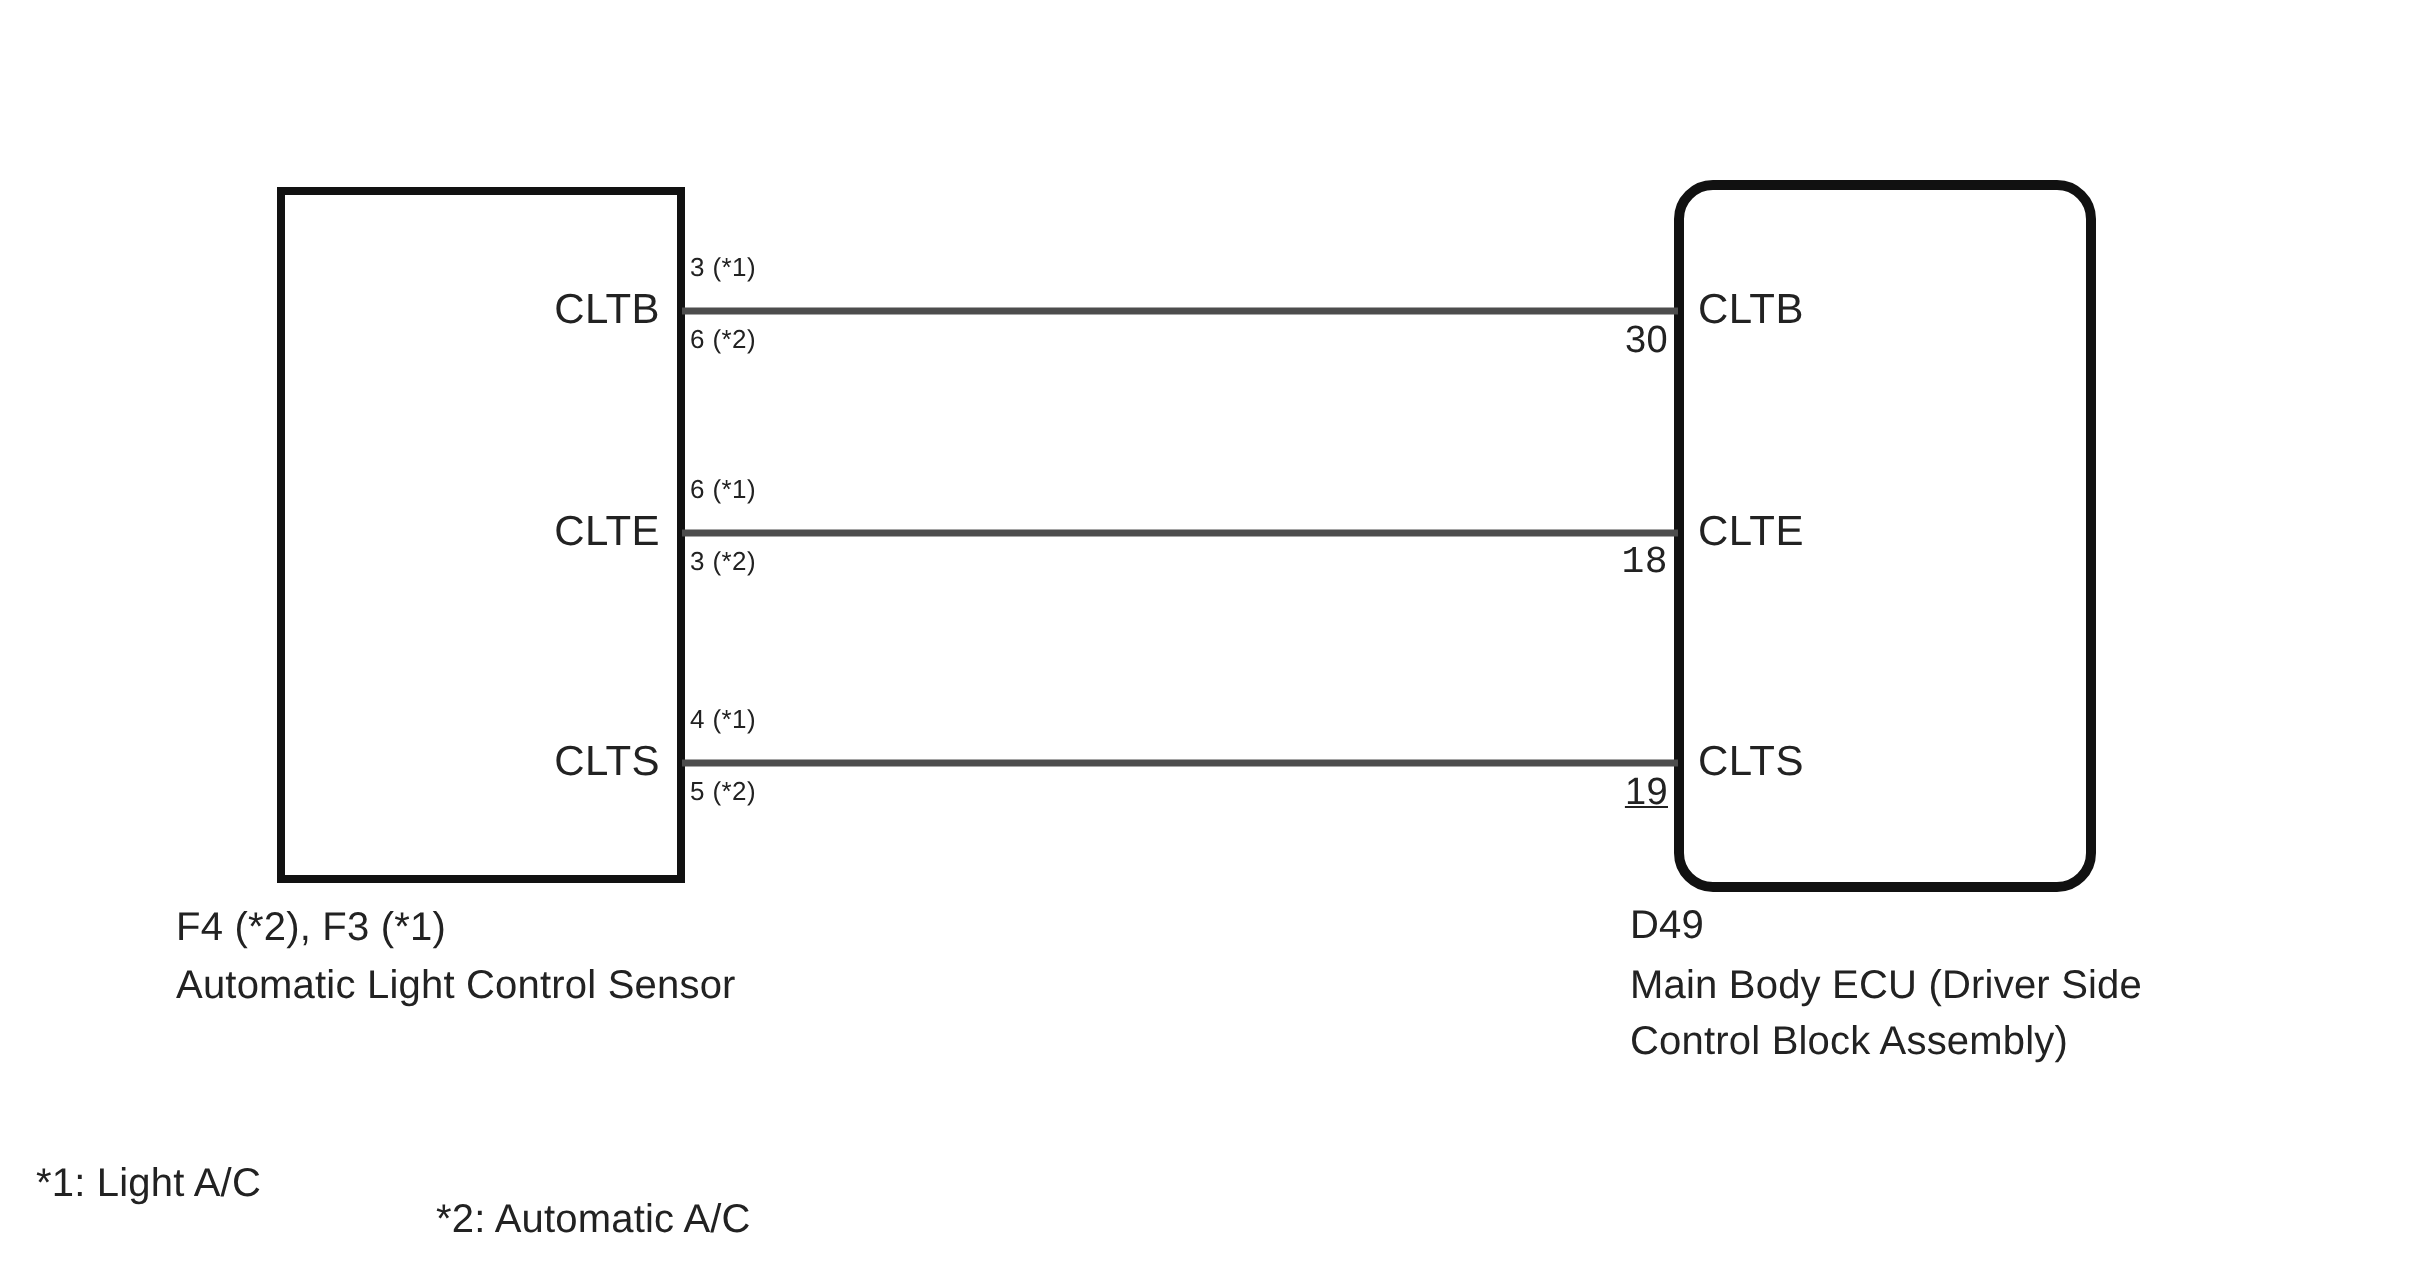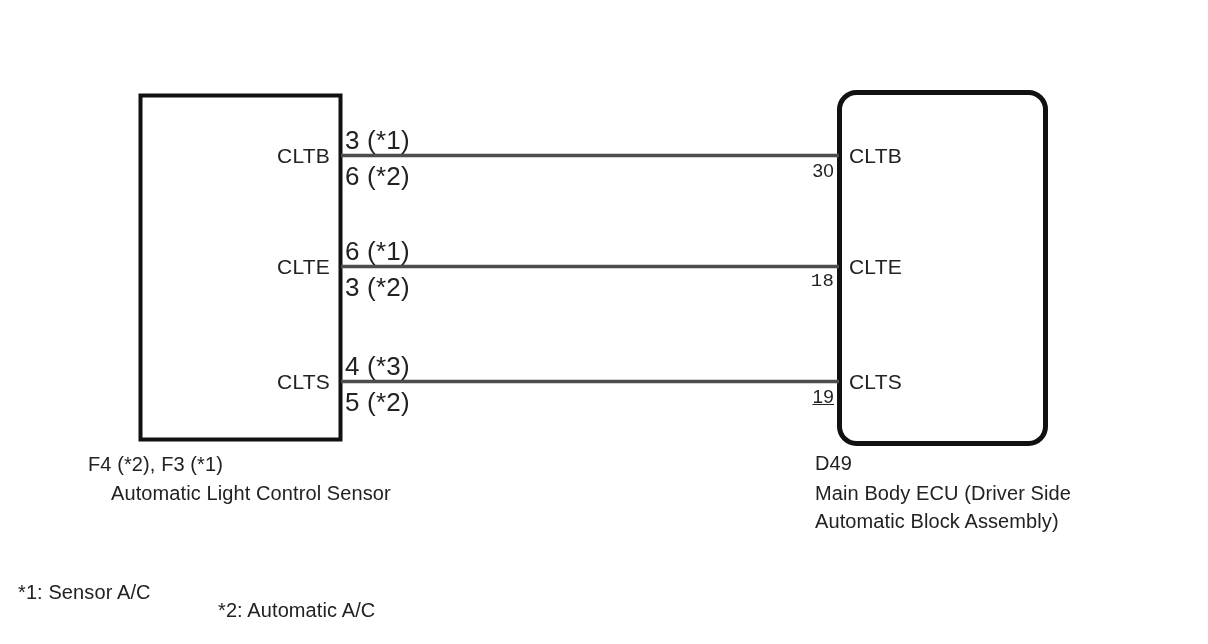--- a/index.html
+++ b/index.html
@@ -33,21 +33,21 @@
   }
 
   .sensor-pin-name {
     font-size: 21px;
     letter-spacing: 0.2px;
     text-align: right;
     transform: translateY(-50%);
   }
 
   .pin-num-left {
-    font-size: 26px;
+    font-size: 13px;
     letter-spacing: 0.2px;
   }
 
   .pin-num-right {
     font-size: 19px;
     letter-spacing: 0.2px;
     text-align: right;
   }
 
   .ecu-pin-name {
@@ -87,40 +87,40 @@
 <div class="txt sensor-pin-name" style="left:200px; top:266px; width:130px;">CLTE</div>
 
 <div class="txt sensor-pin-name" style="left:200px; top:381px; width:130px;">CLTS</div>
 
 <div class="txt pin-num-left" style="left:345px; top:127px;">3 (*1)</div>
 <div class="txt pin-num-left" style="left:345px; top:163px;">6 (*2)</div>
 
 <div class="txt pin-num-left" style="left:345px; top:238px;">6 (*1)</div>
 <div class="txt pin-num-left" style="left:345px; top:274px;">3 (*2)</div>
 
-<div class="txt pin-num-left" style="left:345px; top:353px;">4 (*3)</div>
+<div class="txt pin-num-left" style="left:345px; top:353px;">4 (*1)</div>
 <div class="txt pin-num-left" style="left:345px; top:389px;">5 (*2)</div>
 
 <div class="txt pin-num-right" style="left:736px; top:161px; width:98px;">30</div>
 
 <div class="txt pin-num-right" style="left:736px; top:272px; width:98px;font-family:Liberation Mono, monospace;">18</div>
 
 <div class="txt pin-num-right" style="left:736px; top:387px; width:98px;text-decoration:underline;">19</div>
 
 <div class="txt ecu-pin-name" style="left:849px; top:155px;">CLTB</div>
 
 <div class="txt ecu-pin-name" style="left:849px; top:266px;">CLTE</div>
 
 <div class="txt ecu-pin-name" style="left:849px; top:381px;">CLTS</div>
 
 <div class="txt caption" style="left:88px; top:454px;">F4 (*2), F3 (*1)</div>
 
-<div class="txt caption" style="left:88px; top:483px;margin-left:23px;">Automatic Light Control Sensor</div>
+<div class="txt caption" style="left:88px; top:483px;">Automatic Light Control Sensor</div>
 
 <div class="txt caption" style="left:815px; top:453px;">D49</div>
 
 <div class="txt caption" style="left:815px; top:483px;">Main Body ECU (Driver Side</div>
 
-<div class="txt caption" style="left:815px; top:511px;">Automatic Block Assembly)</div>
+<div class="txt caption" style="left:815px; top:511px;">Control Block Assembly)</div>
 
-<div class="txt footnote-line" style="left:18px; top:582px;">*1: Sensor A/C</div>
+<div class="txt footnote-line" style="left:18px; top:582px;">*1: Light A/C</div>
 
 <div class="txt footnote-line" style="left:218px; top:582px;margin-top:18px;">*2: Automatic A/C</div>
 
 </body></html>

